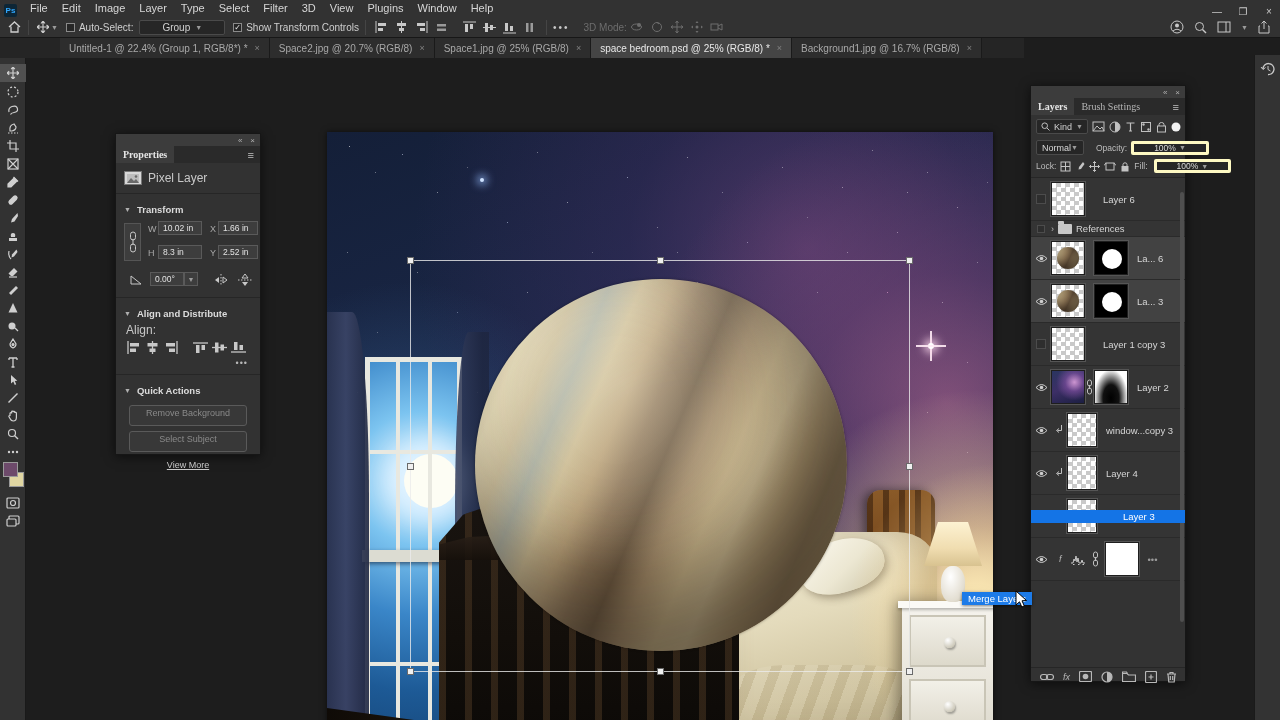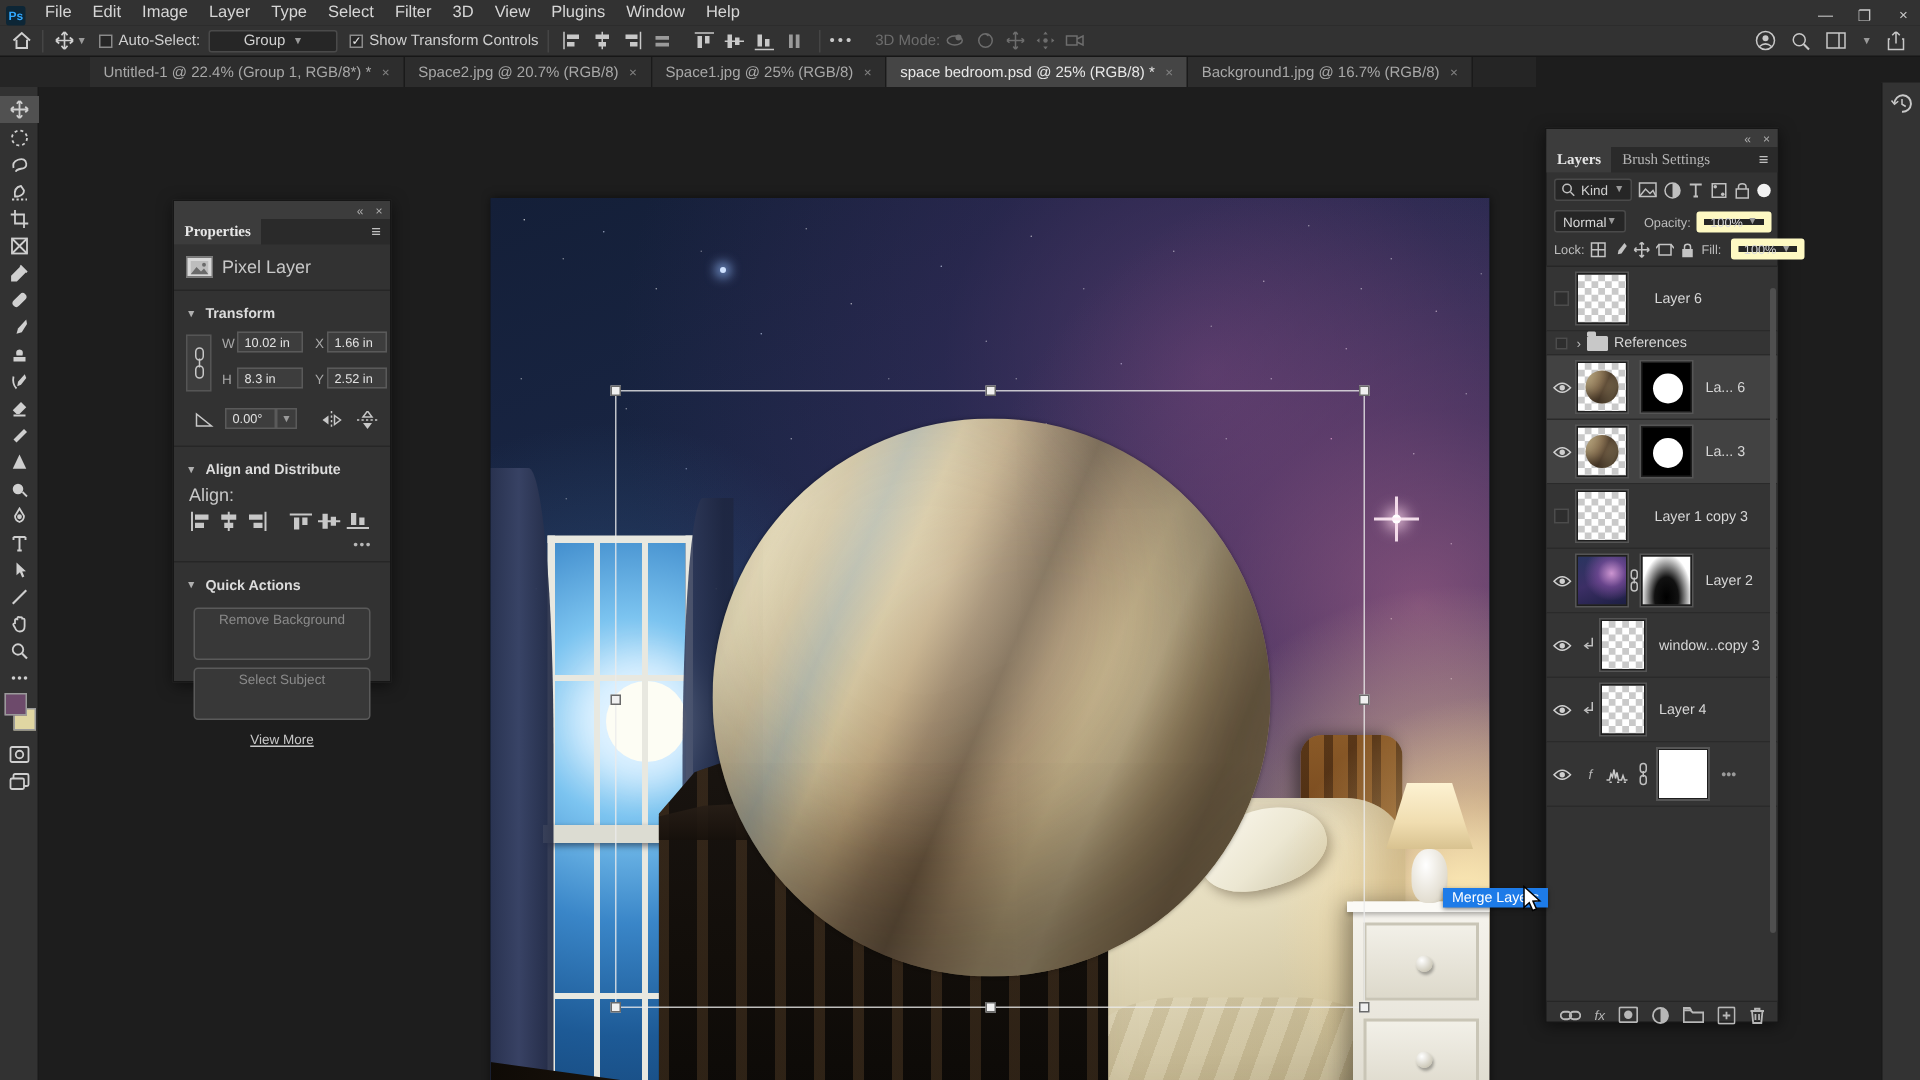--- a/index.html
+++ b/index.html
@@ -183,35 +183,35 @@
   .tf-link { position:absolute; left:8px; top:4px; width:17px; height:38px; background:#3d3d3d; border:1px solid #555;
     display:flex; align-items:center; justify-content:center; color:#c8c8c8; font-size:9px; }
   .tf-lab { position:absolute; font-size:9px; color:#a8a8a8; }
   .tf-field { position:absolute; width:44px; height:14px; background:#3d3d3d; border:1px solid #5a5a5a;
     font-size:8.5px; color:#e2e2e2; line-height:13px; padding-left:4px; }
   .ang-row { position:relative; height:22px; }
   .flip-ic { position:absolute; top:3px; color:#c8c8c8; }
   .align-row { display:flex; gap:4px; padding:2px 10px; }
   .align-row svg { stroke:#c8c8c8; fill:#c8c8c8; }
   .dots-r { text-align:right; padding:2px 12px; color:#b8b8b8; font-size:9px; letter-spacing:1px; }
-  .qa-btn { display:block; width:118px; margin:5px auto 0; height:35px; border:1px solid #5a5a5a; border-radius:3px;
+  .qa-btn { display:block; width:118px; margin:5px auto 0; height:21px; border:1px solid #5a5a5a; border-radius:3px;
     background:#383838; color:#8a8a8a; font-size:9px; text-align:center; line-height:15px; }
   .view-more { text-align:center; margin-top:8px; font-size:9px; color:#c8c8c8; text-decoration:underline; }
 
   
   #layerspanel { left:1030px; top:85px; width:156px; height:597px; }
   .lp-filter { display:flex; align-items:center; gap:4px; padding:4px 5px; }
   .kind-dd { display:flex; align-items:center; gap:4px; background:#262626; border:1px solid #4a4a4a; border-radius:2px;
     height:15px; padding:0 4px; font-size:9px; color:#d0d0d0; width:58px; }
   .lp-fic { color:#c0c0c0; display:flex; align-items:center; }
   .lp-row2 { display:flex; align-items:center; gap:4px; padding:2px 5px; font-size:8.5px; color:#bdbdbd; }
   .blend-dd { display:flex; align-items:center; justify-content:space-between; background:#262626; border:1px solid #4a4a4a;
     border-radius:2px; height:15px; padding:0 5px; font-size:9px; color:#d8d8d8; width:86px; }
-  .val-dd { display:flex; align-items:center; gap:3px; background:#262626; border:5px solid #fef9c3; border-radius:2px;
-    height:14px; padding:0 4px; font-size:8.5px; color:#d8d8d8; margin-left:auto; }
+  .val-dd { display:flex; align-items:center; gap:3px; background:#262626; border:3px solid #fef9c3; border-radius:2px;
+    height:14px; padding:0 20px; font-size:8.5px; color:#d8d8d8; margin-left:auto; }
   .lock-ic { color:#c4c4c4; display:flex; align-items:center; }
 
   #layerlist { position:relative; height:490px; overflow:hidden; border-top:1px solid #262626; background:#333333; }
   .lrow { position:relative; display:flex; align-items:center; height:43px; border-bottom:1px solid #2a2a2a;
     font-size:9.5px; color:#d6d6d6; background:#343434; }
   .lrow.sel { background:#424242; }
   .eye-cell { width:20px; display:flex; justify-content:center; }
   .eye-empty { width:10px; height:10px; border:1px solid #4c4c4c; background:#2e2e2e; }
   .thumb { width:34px; height:34px; border:1px solid #1e1e1e; outline:1px solid #555;
     background:conic-gradient(#c9c9c9 0 90deg, #ffffff 0 180deg, #c9c9c9 0 270deg, #ffffff 0) 0 0/9px 9px; flex:none; }
@@ -950,20 +950,37 @@
         </span>
       <span class="clip-cell">
           <svg width="9" height="10" viewBox="0 0 9 10">
             <path d="M6.5 0 V5.5 H2.5 M4 3.5 L1.5 5.5 L4 7.5" stroke="#c0c0c0" fill="none"></path>
           </svg>
         </span>
       <span class="thumb sm"></span>
       <span class="lname">Layer 4</span>
     </div>
 
+    <div class="lrow">
+      <span class="eye-cell">
+          <svg width="13" height="9" viewBox="0 0 13 9">
+            <path d="M1 4.5 Q6.5 -1.5 12 4.5 Q6.5 10.5 1 4.5 Z" stroke="#cfcfcf" fill="none"></path>
+            <circle cx="6.5" cy="4.5" r="1.8" fill="#cfcfcf"></circle>
+          </svg>
+        </span>
+      <span class="clip-cell">
+          <svg width="9" height="10" viewBox="0 0 9 10">
+            <path d="M6.5 0 V5.5 H2.5 M4 3.5 L1.5 5.5 L4 7.5" stroke="#c0c0c0" fill="none"></path>
+          </svg>
+        </span>
+      <span class="thumb sm"></span>
+      <div class="blue-band">
+        <span class="lname">Layer 3</span>
+      </div>
+    </div>
 
     <div class="lrow">
       <span class="eye-cell">
           <svg width="13" height="9" viewBox="0 0 13 9">
             <path d="M1 4.5 Q6.5 -1.5 12 4.5 Q6.5 10.5 1 4.5 Z" stroke="#cfcfcf" fill="none"></path>
             <circle cx="6.5" cy="4.5" r="1.8" fill="#cfcfcf"></circle>
           </svg>
         </span>
       <span class="fx-label" style="margin-left:8px">f</span>
       <span style="margin-left:8px">

